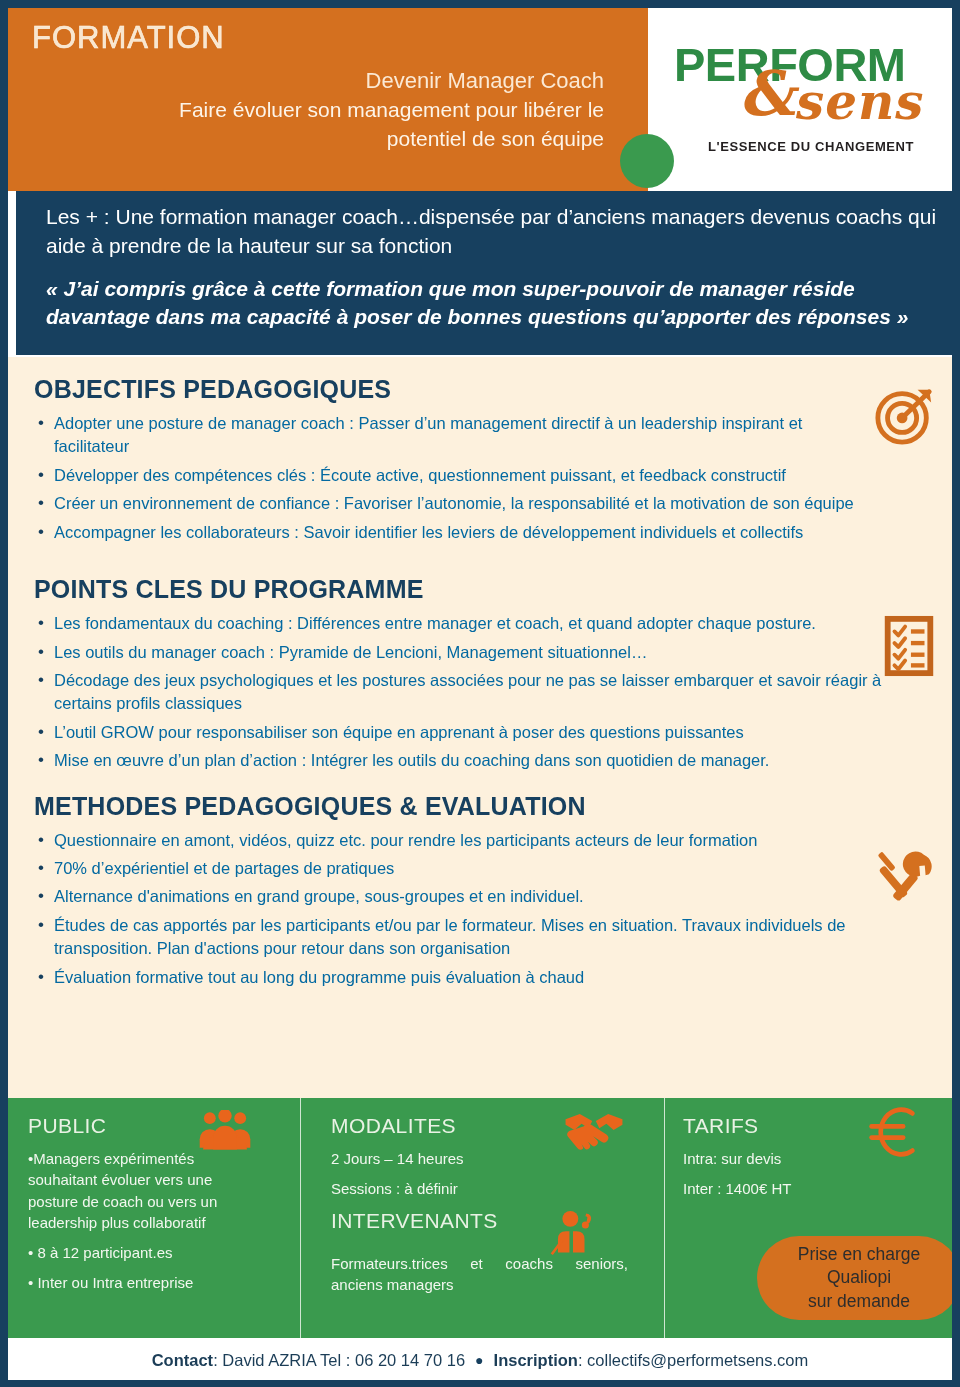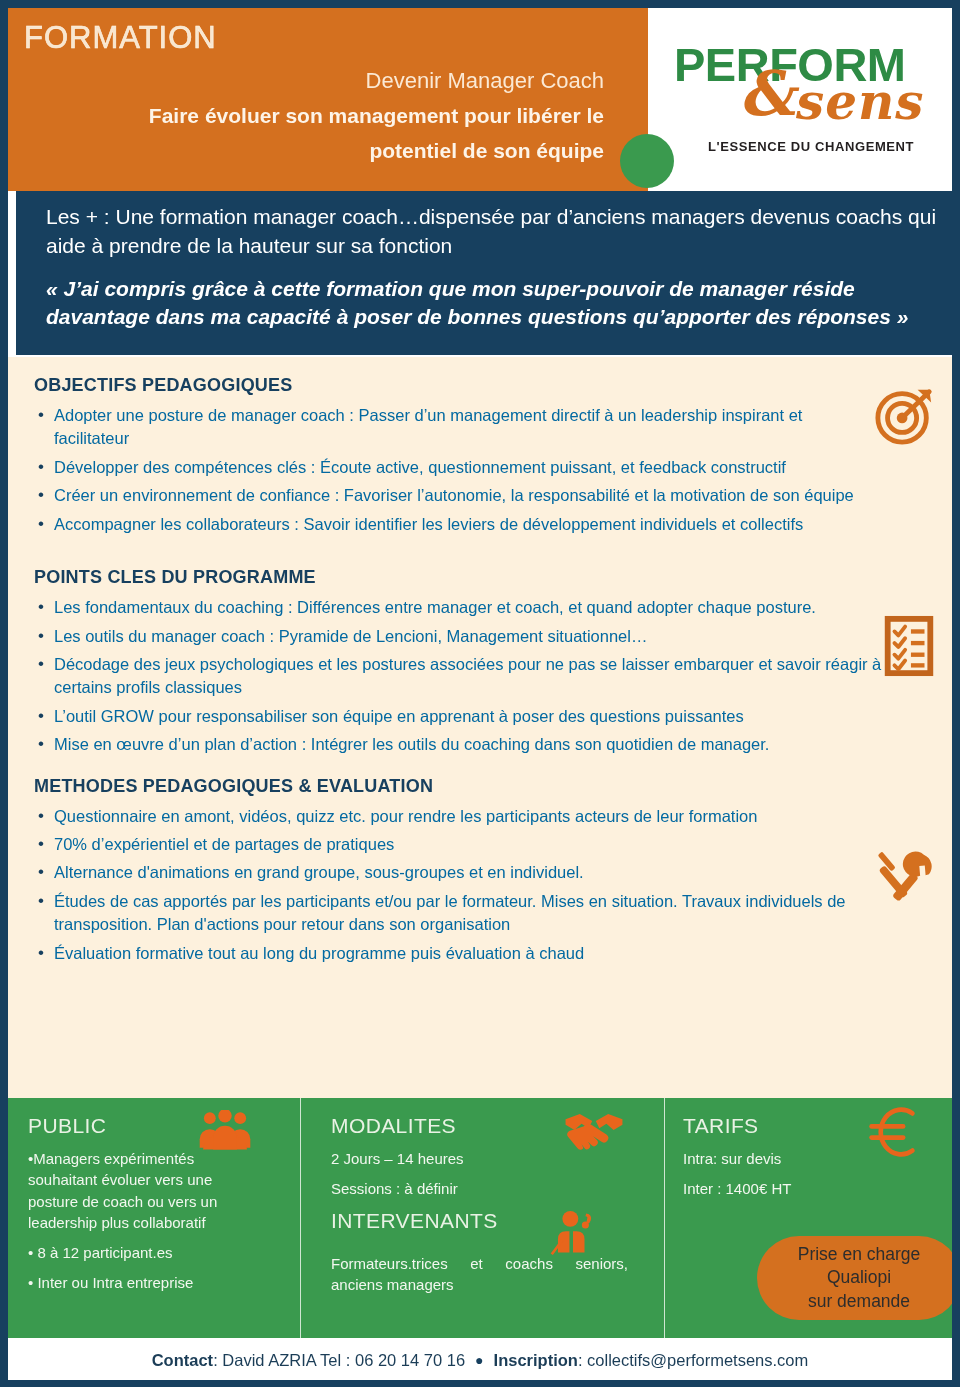--- a/index.html
+++ b/index.html
@@ -28,21 +28,21 @@
     height: 183px;
     background: #ffffff;
     display: flex;
   }
   .header-left {
     position: relative;
     width: 640px;
     height: 183px;
     background: #d4701f;
     box-sizing: border-box;
-    padding: 14px 44px 10px 16px;
+    padding: 14px 44px 10px 24px;
     display: flex;
     flex-direction: column;
   }
   .formation-title {
     font-size: 31px;
     letter-spacing: 1px;
     color: #f8e6cf;
     font-weight: 400;
     line-height: 1.05;
     -webkit-text-stroke: 0.6px #fdf3e3;
@@ -55,22 +55,22 @@
   .course-name {
     font-size: 22px;
     color: #fbe9d4;
     line-height: 1.25;
     font-weight: 400;
   }
   .course-tagline {
     font-size: 21px;
     color: #fdf4e8;
     line-height: 1.3;
-    font-weight: 700;
-    margin-top: 8px;
+    font-weight: 400;
+    margin-top: 2px;
   }
   .green-dot {
     position: absolute;
     left: 612px;
     top: 126px;
     width: 54px;
     height: 54px;
     border-radius: 50%;
     background: #3a9a4e;
     z-index: 4;
@@ -167,21 +167,21 @@
     left: 8px;
     top: 357px;
     width: 944px;
     height: 741px;
     background: #fdf1dd;
     box-sizing: border-box;
     padding: 18px 70px 0 26px;
   }
   .section { position: relative; }
   .section-title {
-    font-size: 18px;
+    font-size: 25px;
     font-weight: 700;
     color: #17405f;
     letter-spacing: 0.2px;
     margin: 0 0 8px 0;
   }
   ul.bullets {
     list-style: none;
     margin: 0;
     padding: 0;
   }

